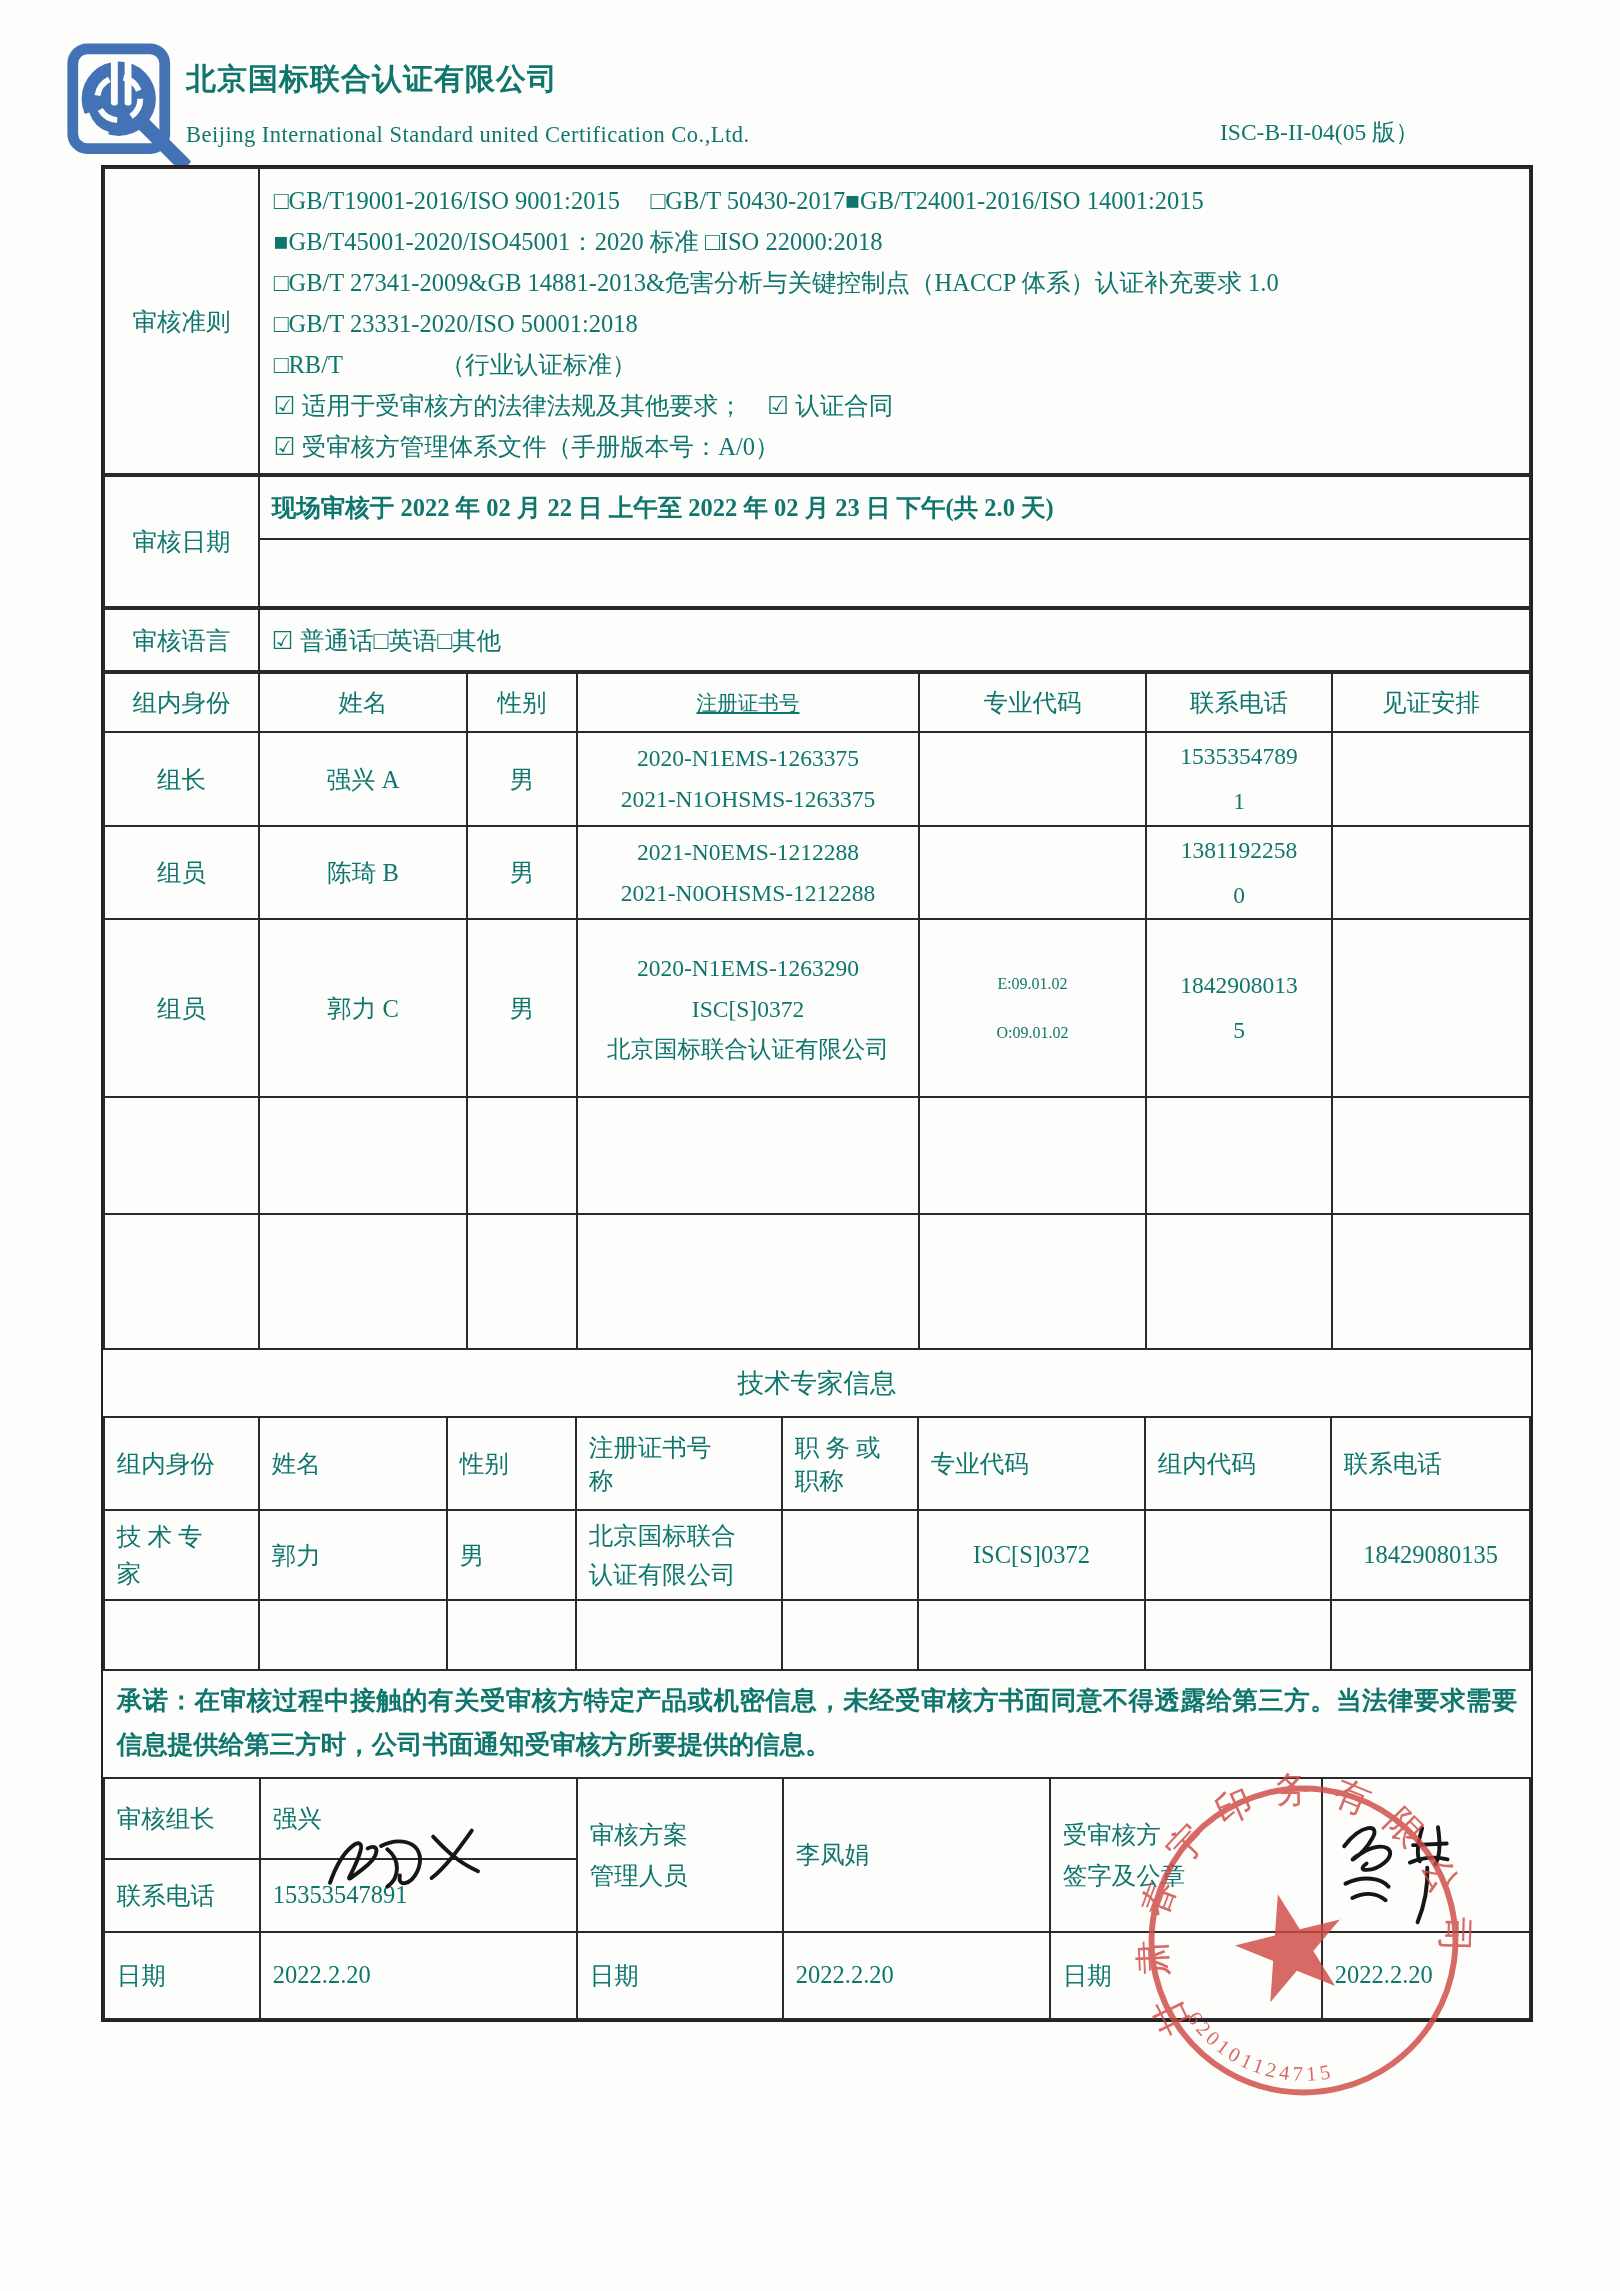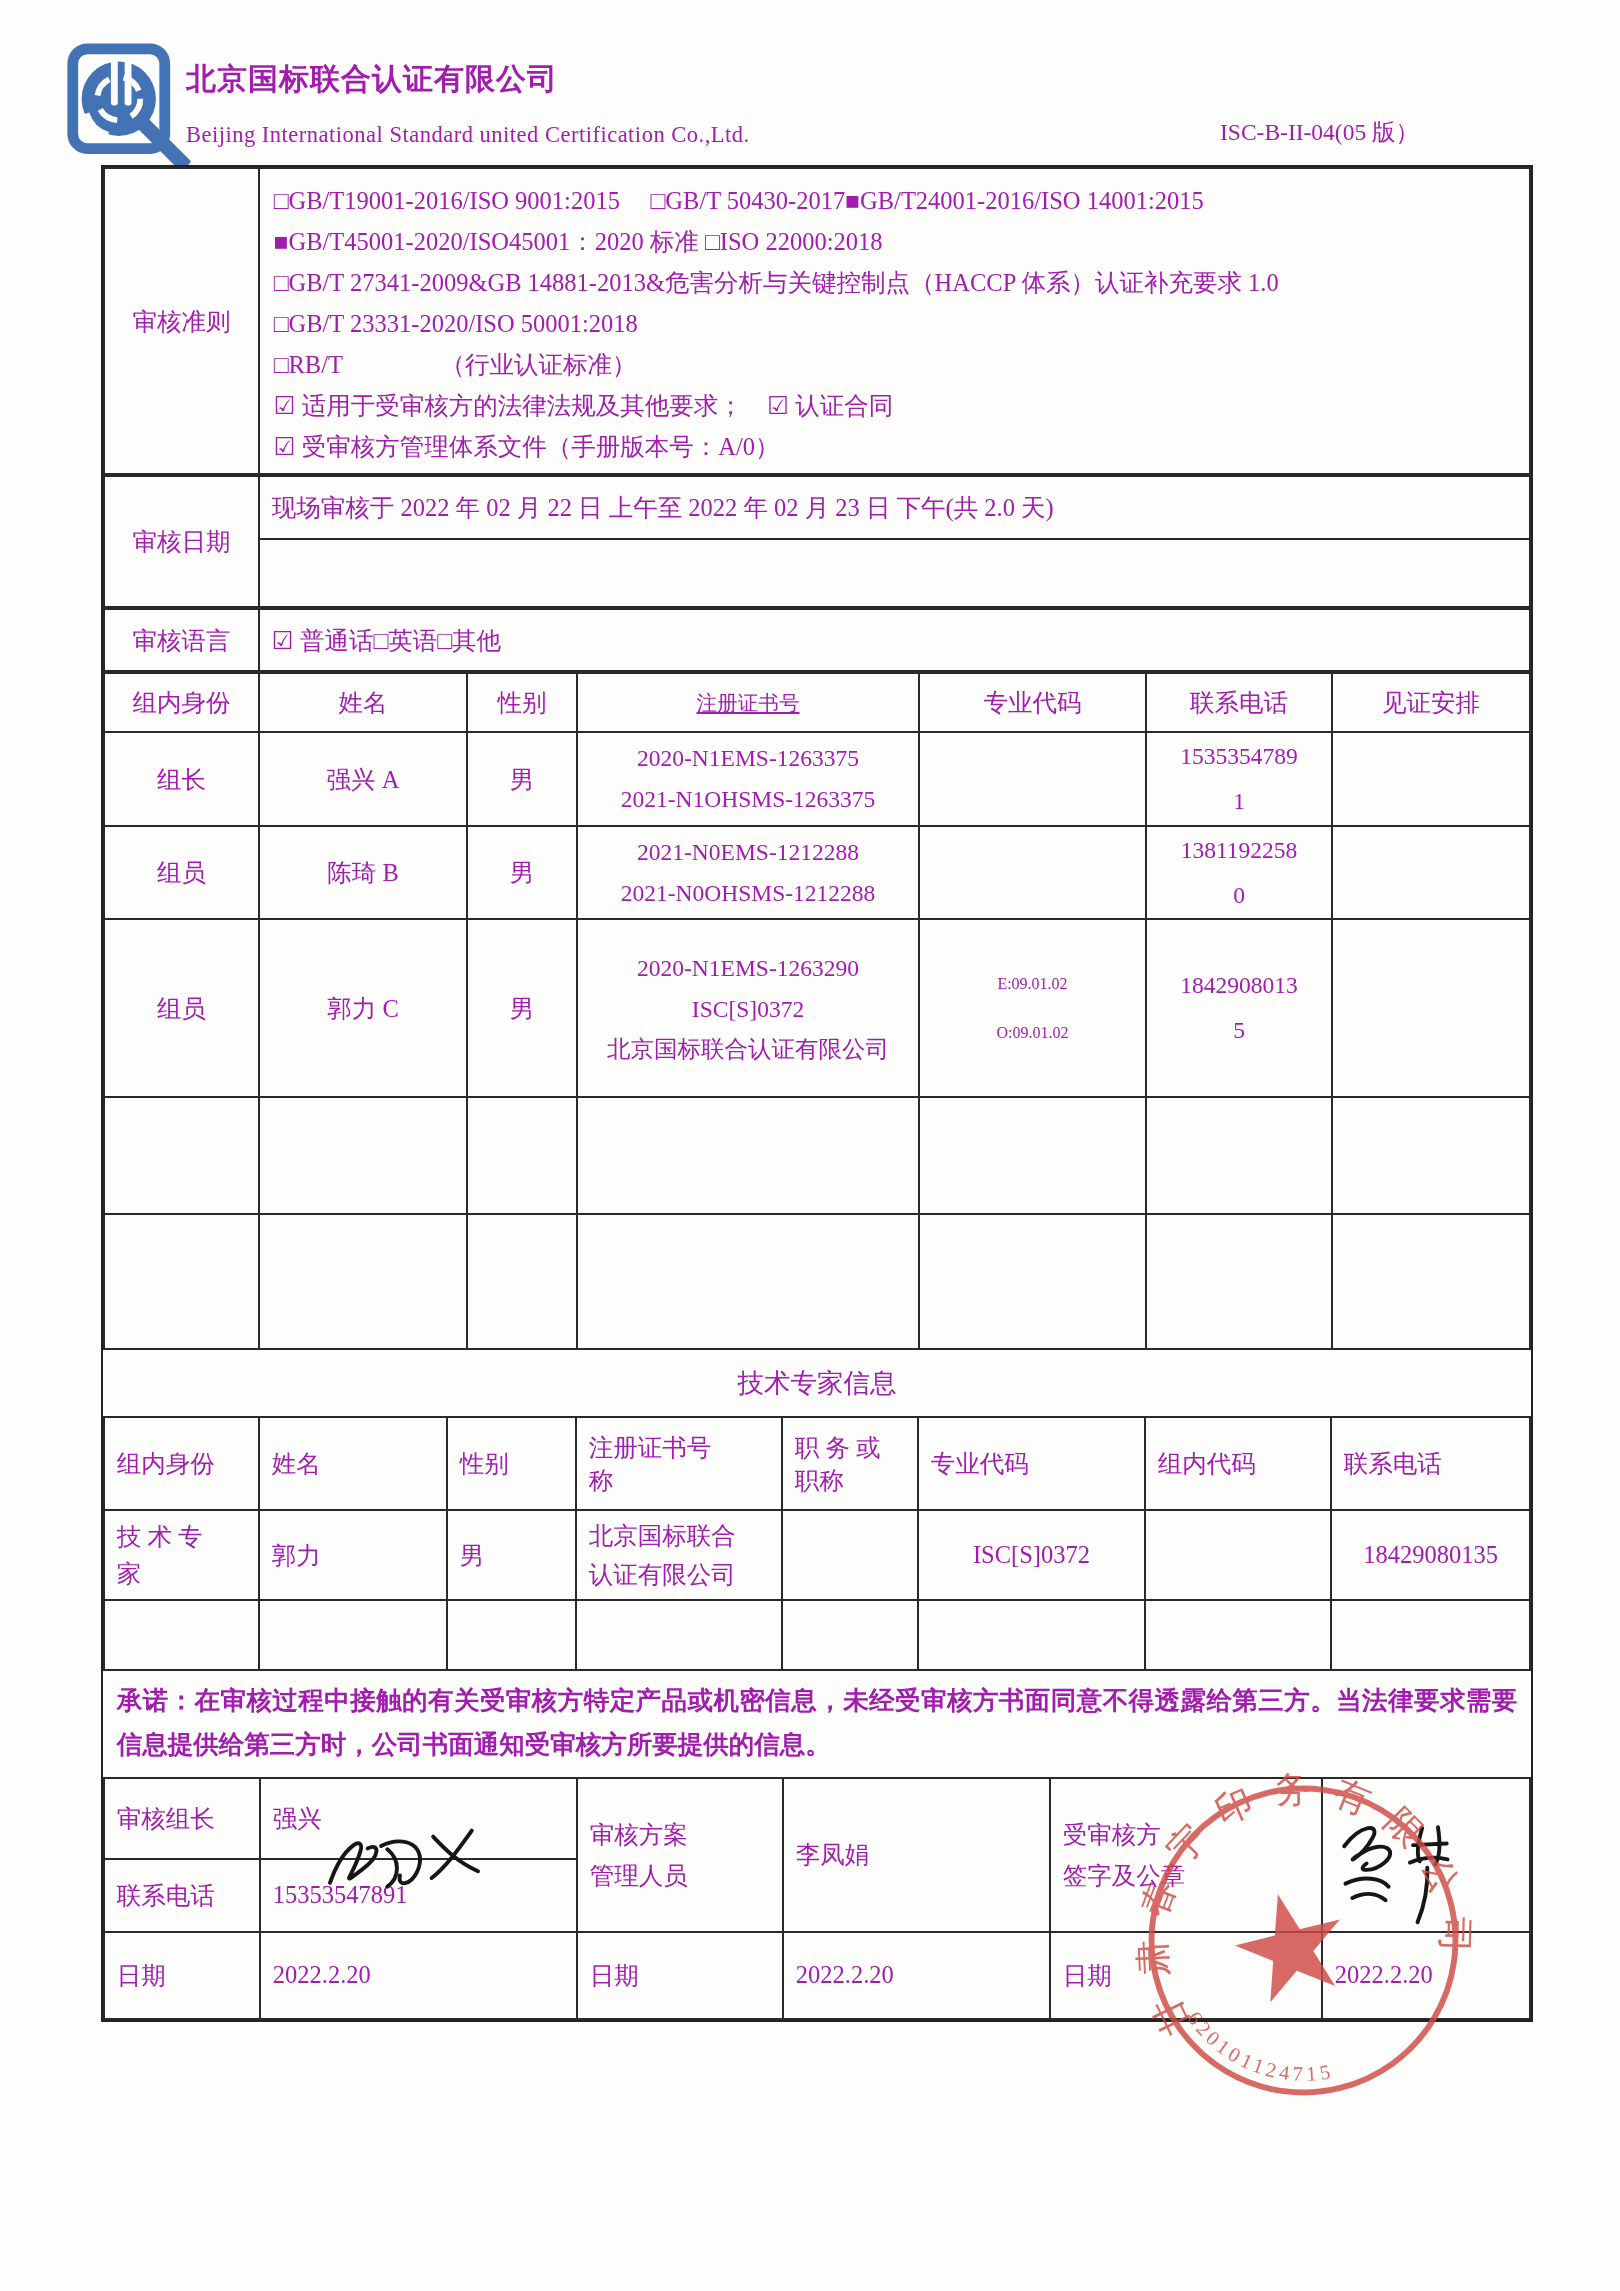--- a/index.html
+++ b/index.html
@@ -1,29 +1,29 @@
 <!DOCTYPE html>
 <html><head>
 <meta charset="utf-8">
 <style>
   html,body{margin:0;padding:0;background:#9a9a9a;}
   .page{position:relative;width:1620px;height:2292px;background:#fdfdfb;overflow:hidden;
-        font-family:"Liberation Serif","DejaVu Serif","DejaVu Sans",serif;color:#a21caf;}
+        font-family:"Liberation Serif","DejaVu Serif","DejaVu Sans",serif;color:#0f766e;}
   
   .logo{position:absolute;left:57px;top:39px;width:147px;height:137px;}
   .cn-title{position:absolute;left:186px;top:59px;font-size:30px;font-weight:600;letter-spacing:1px;}
   .en-title{position:absolute;left:186px;top:122px;font-size:22.5px;letter-spacing:0.5px;}
   .doc-code{position:absolute;left:1220px;top:116px;font-size:23.5px;}
   
   .frame{position:absolute;left:101px;top:165px;width:1428px;border:2.9px solid #222;background:#fdfdfb;}
   table{border-collapse:collapse;width:100%;table-layout:fixed;}
   td{border:2px solid #2a2a2a;padding:0 5.9px;font-size:24.5px;vertical-align:middle;text-align:center;overflow:hidden;}
   .tl{text-align:left;padding-left:11.8px;}
   .pre{white-space:pre-line;}
-  .b{font-weight:normal;}
+  .b{font-weight:bold;}
   .crit{padding:9.8px 0 3.9px 13.7px;text-align:left;}
   .crit div{height:41px;line-height:41px;font-size:24.5px;white-space:nowrap;}
   .band{height:75px;display:flex;align-items:center;padding-left:11.8px;font-size:25.5px;}
   .band2{height:66px;display:flex;align-items:center;justify-content:center;font-size:26.5px;font-weight:normal;}
   .commit{height:98px;padding:7.8px 13.7px 0 13.7px;font-size:25.5px;font-weight:bold;line-height:44px;text-align:justify;}
   .certline{line-height:41px;font-size:23.5px;}
   .codeline{line-height:49px;font-size:16px;}
   .phone{font-size:23.5px;line-height:45px;}
   .smallhead{font-size:20.6px;text-decoration:underline;}
   

